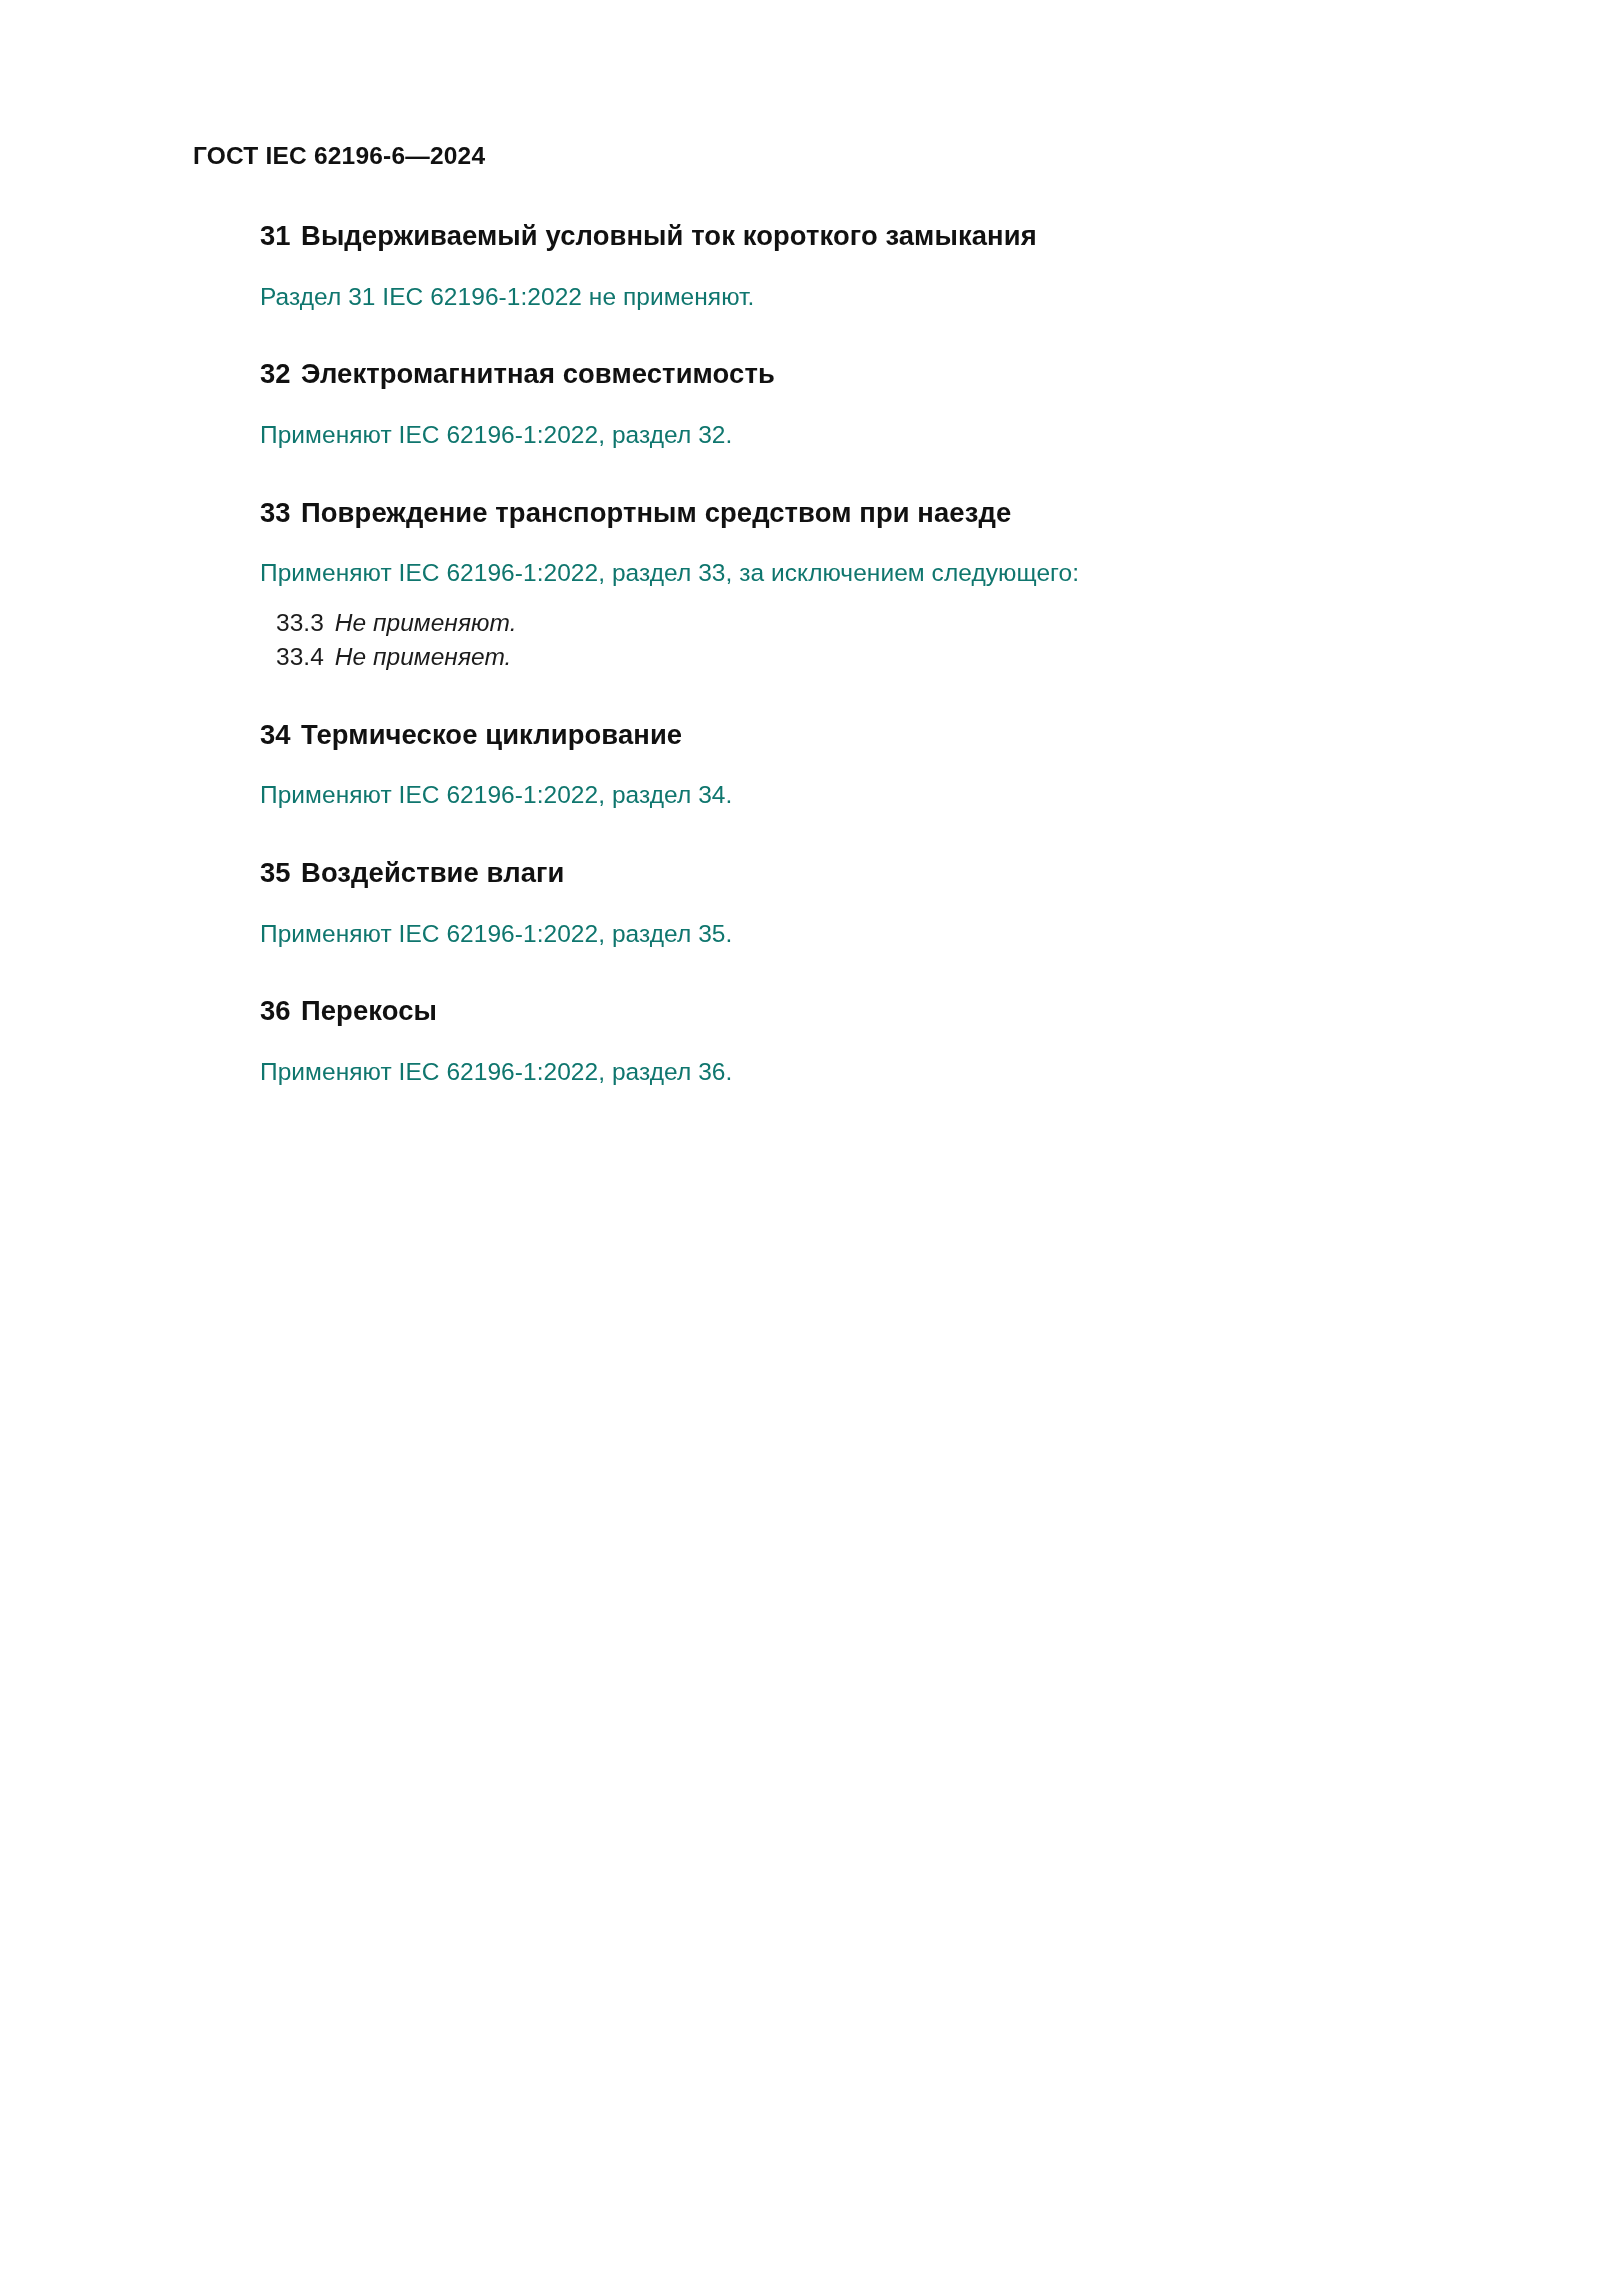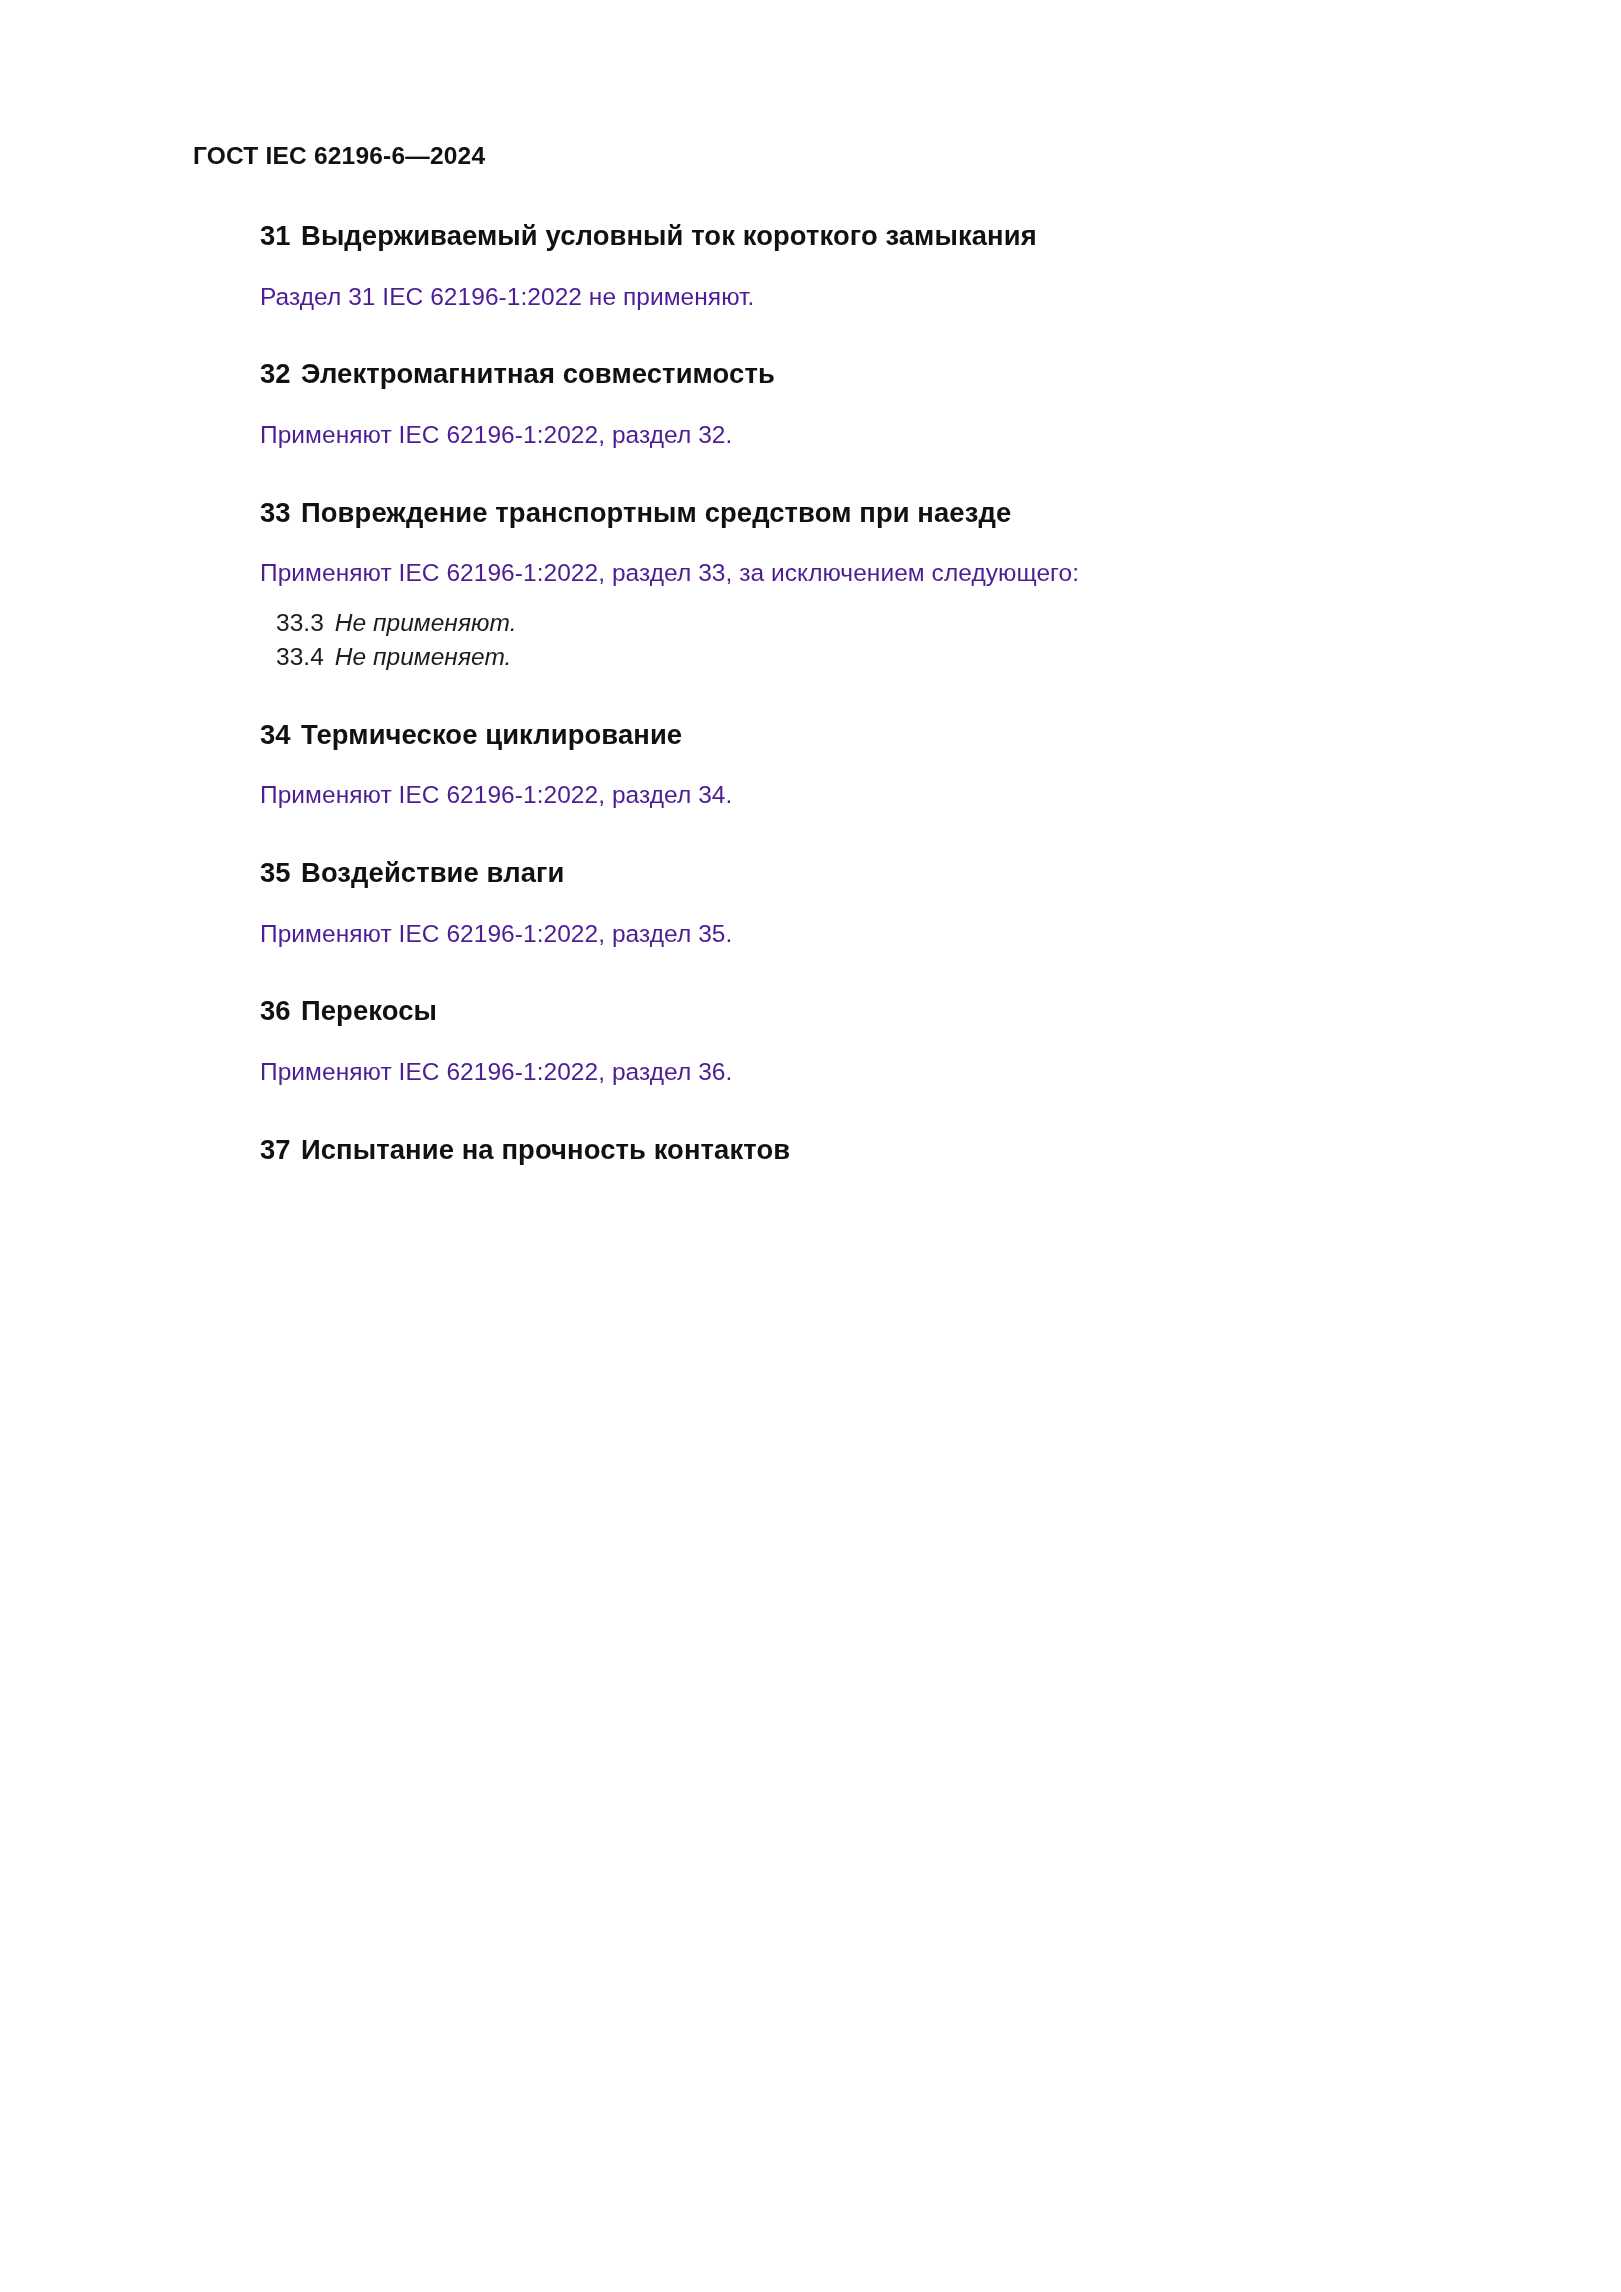--- a/index.html
+++ b/index.html
@@ -66,21 +66,21 @@
   }
 
   h2.section-heading .sec-title {
     display: inline-block;
   }
 
   p.section-body {
     margin: 26.5px 0 0 0;
     font-size: 24.5px;
     line-height: 1.38;
-    color: #4c1d95;
+    color: #0f766e;
     letter-spacing: 0.05px;
   }
 
   
   .subclauses {
     margin: 16px;
     padding: 0;
     list-style: none;
   }
 
@@ -169,24 +169,20 @@
 
     <section class="section">
       <h2 class="section-heading">
         <span class="sec-num">36</span>
         <span class="sec-title">Перекосы</span>
       </h2>
       <p class="section-body">Применяют IEC 62196-1:2022, раздел 36.</p>
     </section>
 
     <section class="section">
-      <h2 class="section-heading">
-        <span class="sec-num">37</span>
-        <span class="sec-title">Испытание на прочность контактов</span>
-      </h2>
     </section>
 
   </div>
 
   <div class="folio">8</div>
 
 </div>
 
 
 </body></html>

